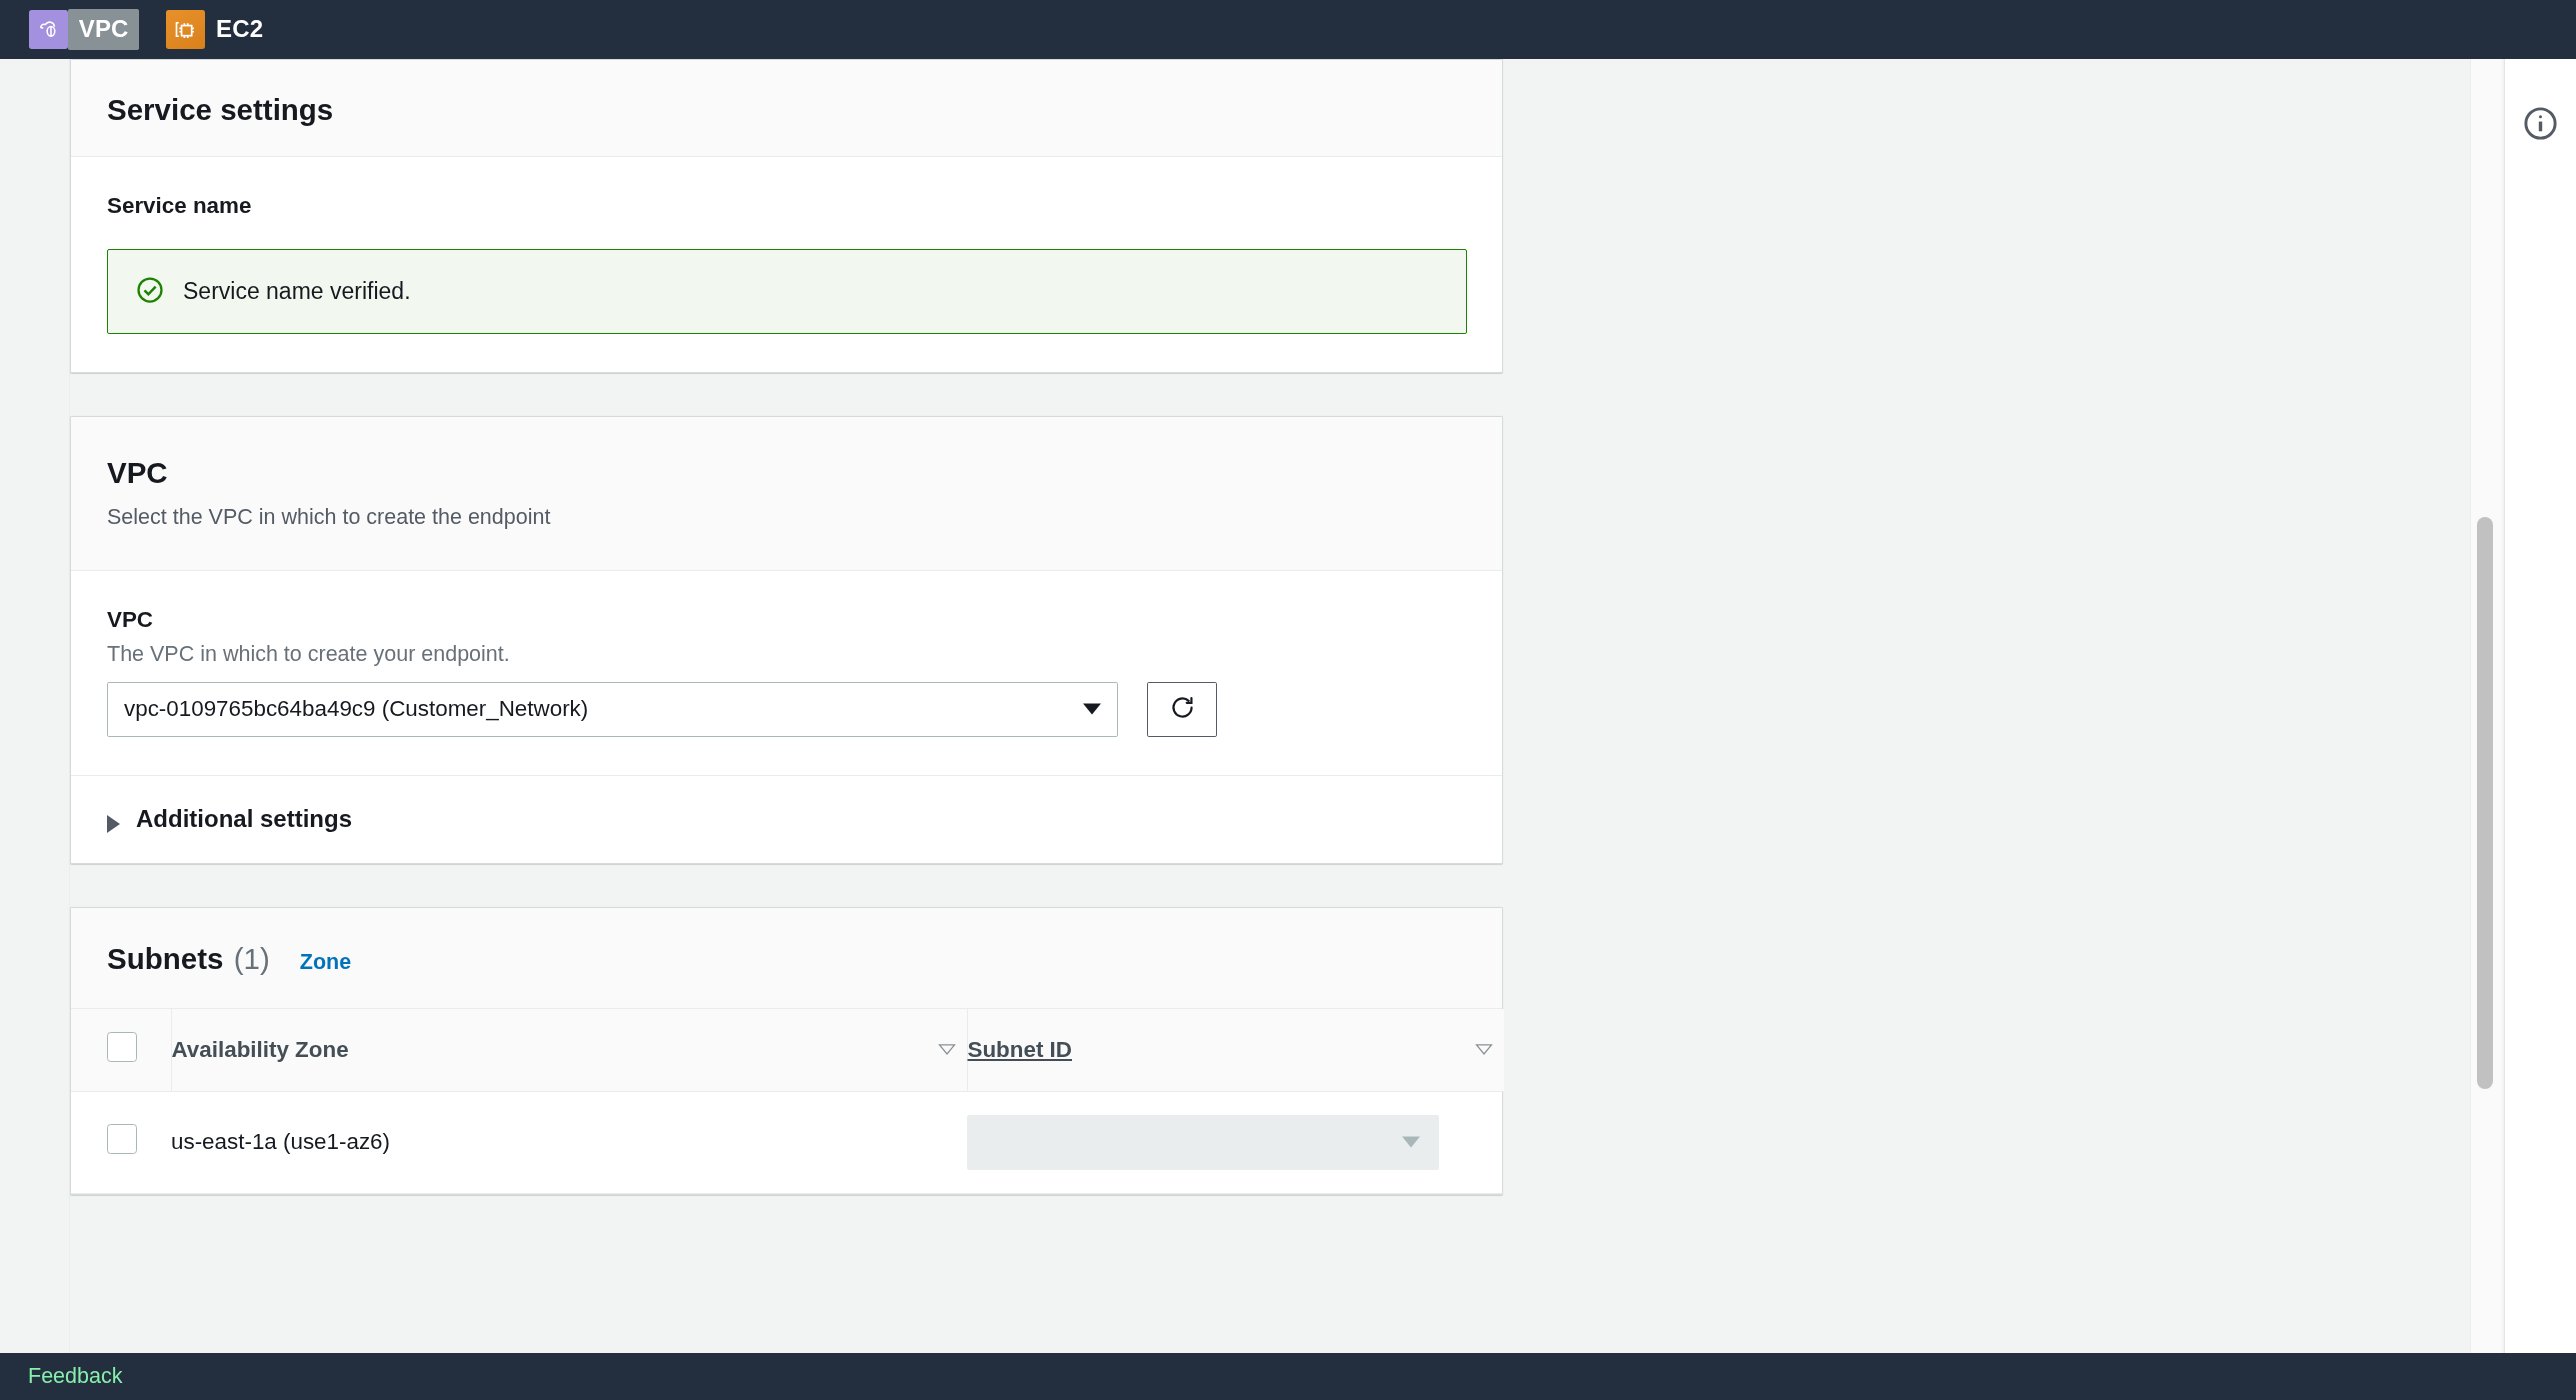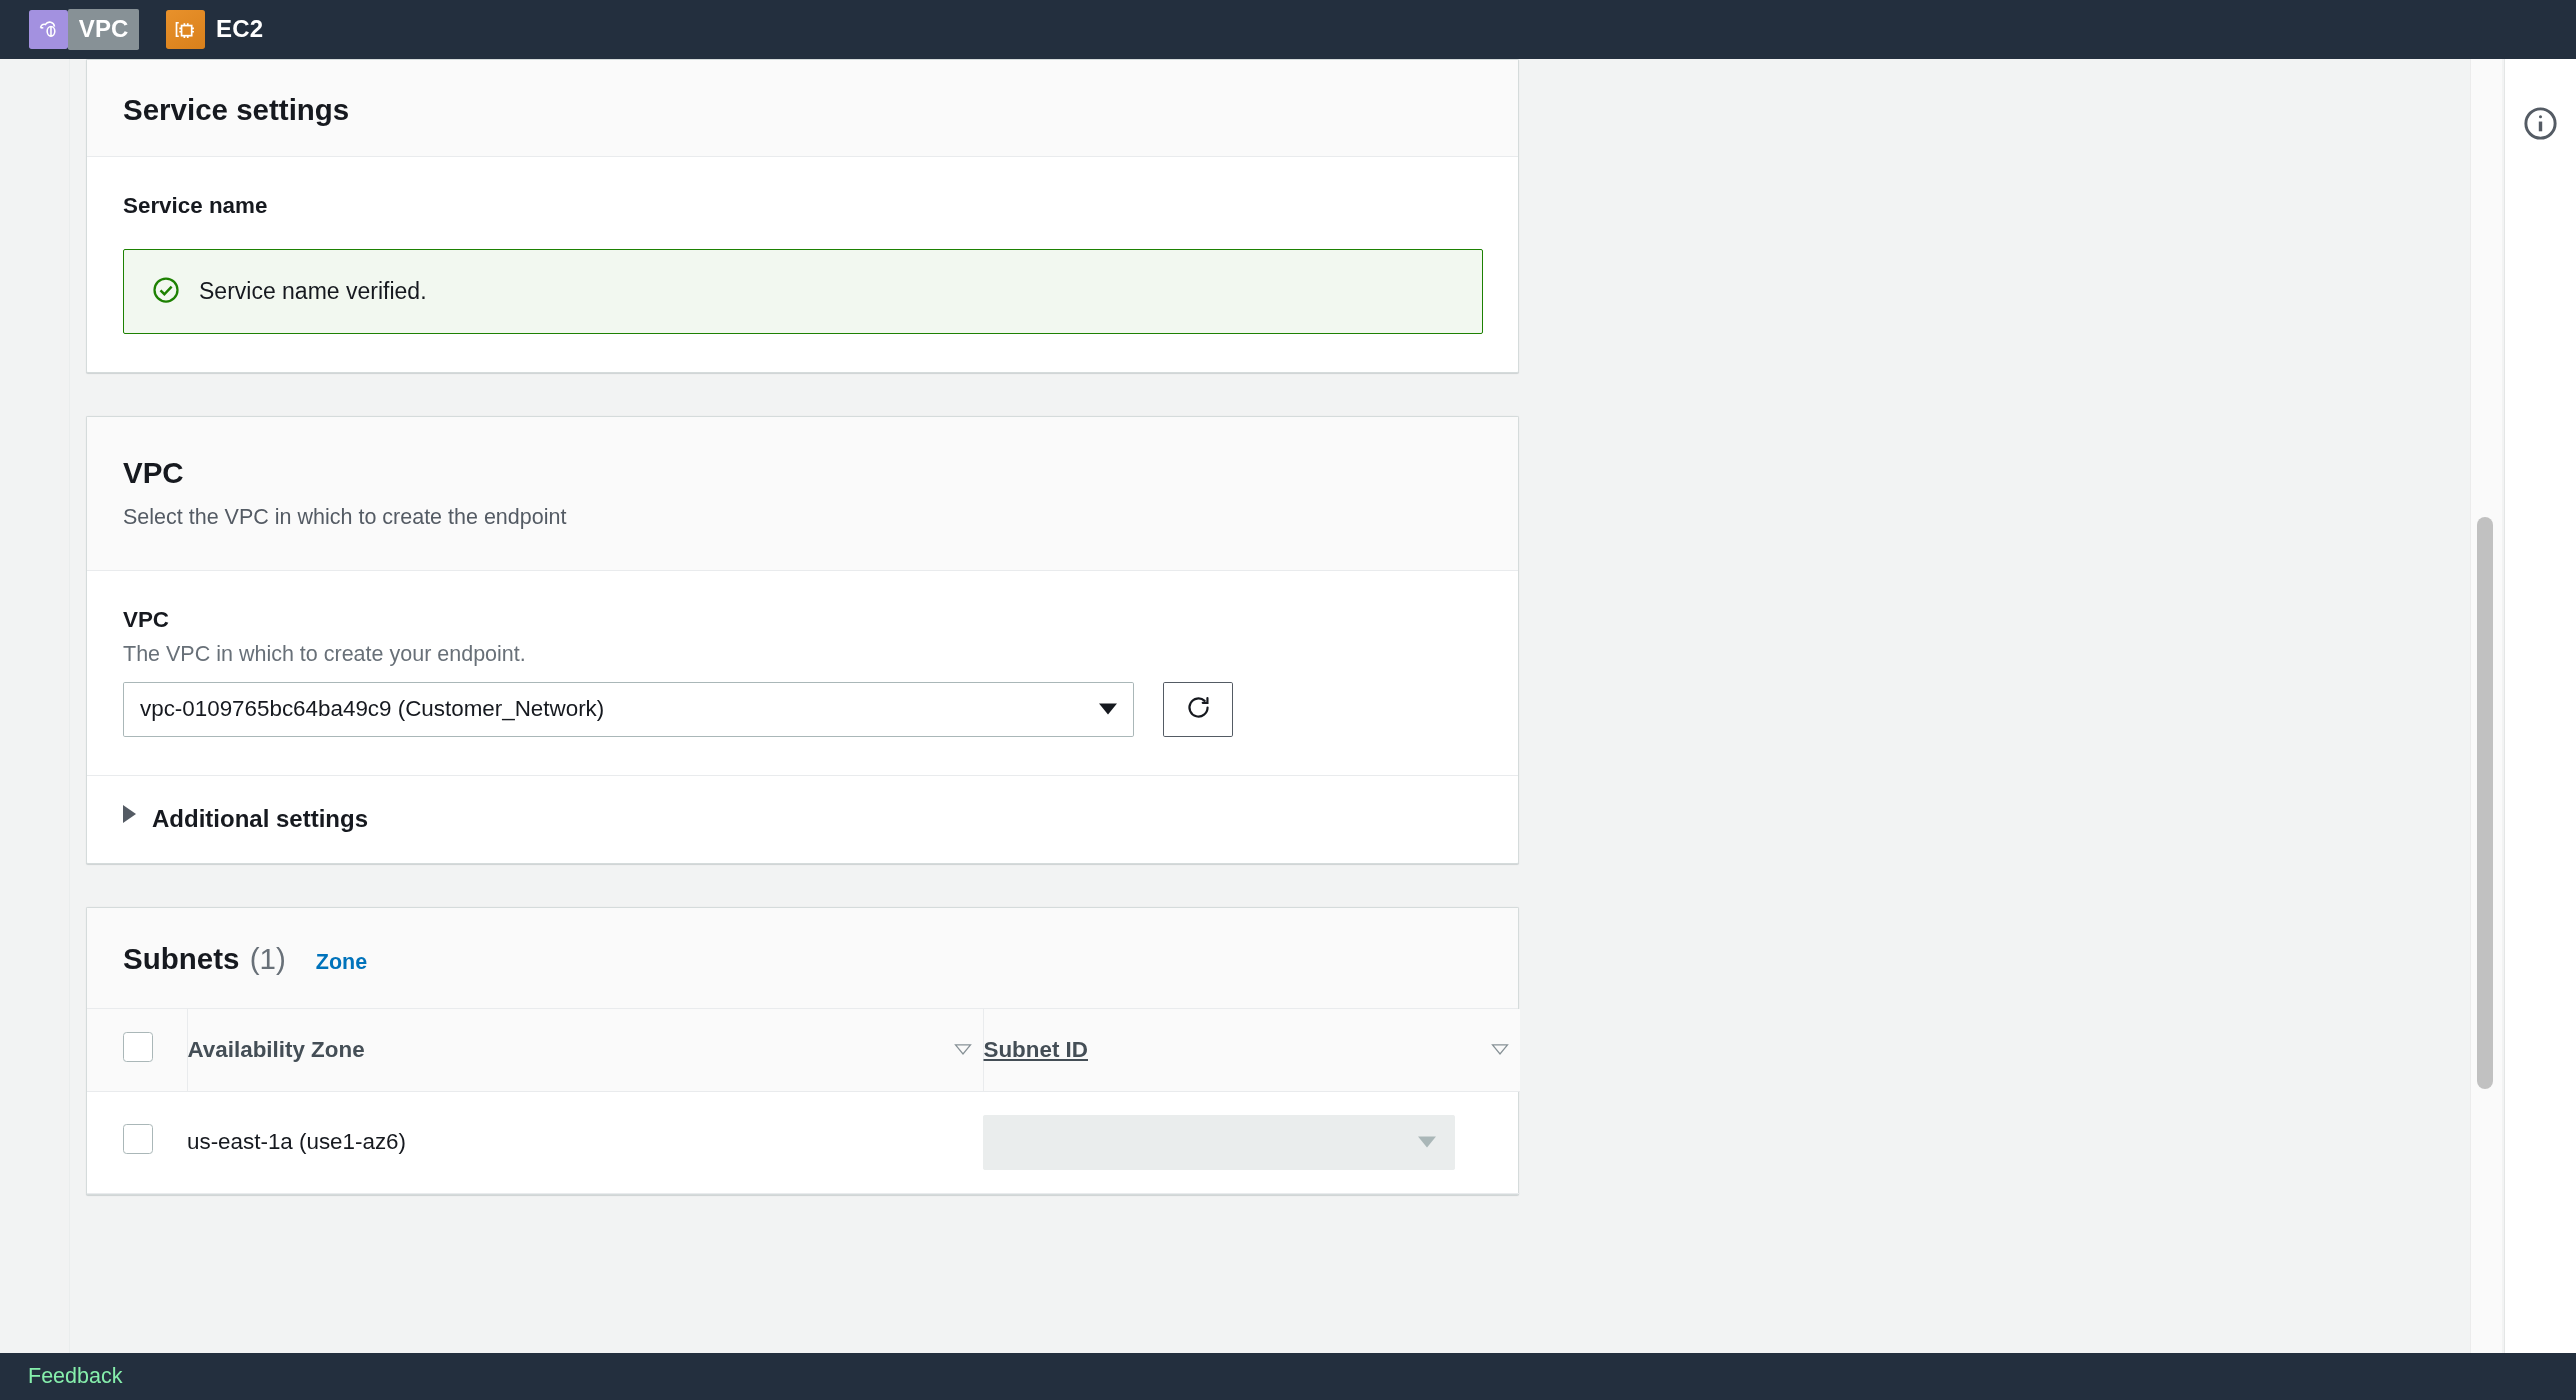--- a/index.html
+++ b/index.html
@@ -74,21 +74,21 @@
     top: 0; left: 0;
     width: 70px; height: 1295px;
     background: #f2f3f3;
     border-right: 0.9px solid #eaeded;
   }
 
   
   .content {
     position: absolute;
     top: 0;
-    left: 86px;
+    left: 70px;
     width: 1433px;
     height: 1295px;
   }
 
   
   .right-rail {
     position: absolute;
     top: 0;
     left: 2504px;
     width: 72px;
@@ -246,21 +246,21 @@
   .alert-text {
     font-size: 23px;
     color: #16191f;
   }
 
   
   .expander {
     border-top: 0.9px solid #e9ebed;
     padding: 29px 36px 30px 36px;
     display: flex;
-    align-items: flex-start;
+    align-items: flex-end;
     gap: 16px;
     cursor: pointer;
   }
   .tri-right {
     width: 0; height: 0;
     border-top: 9.8px solid transparent;
     border-bottom: 9.8px solid transparent;
     border-left: 13.4px solid #545b64;
   }
   .expander-label {

